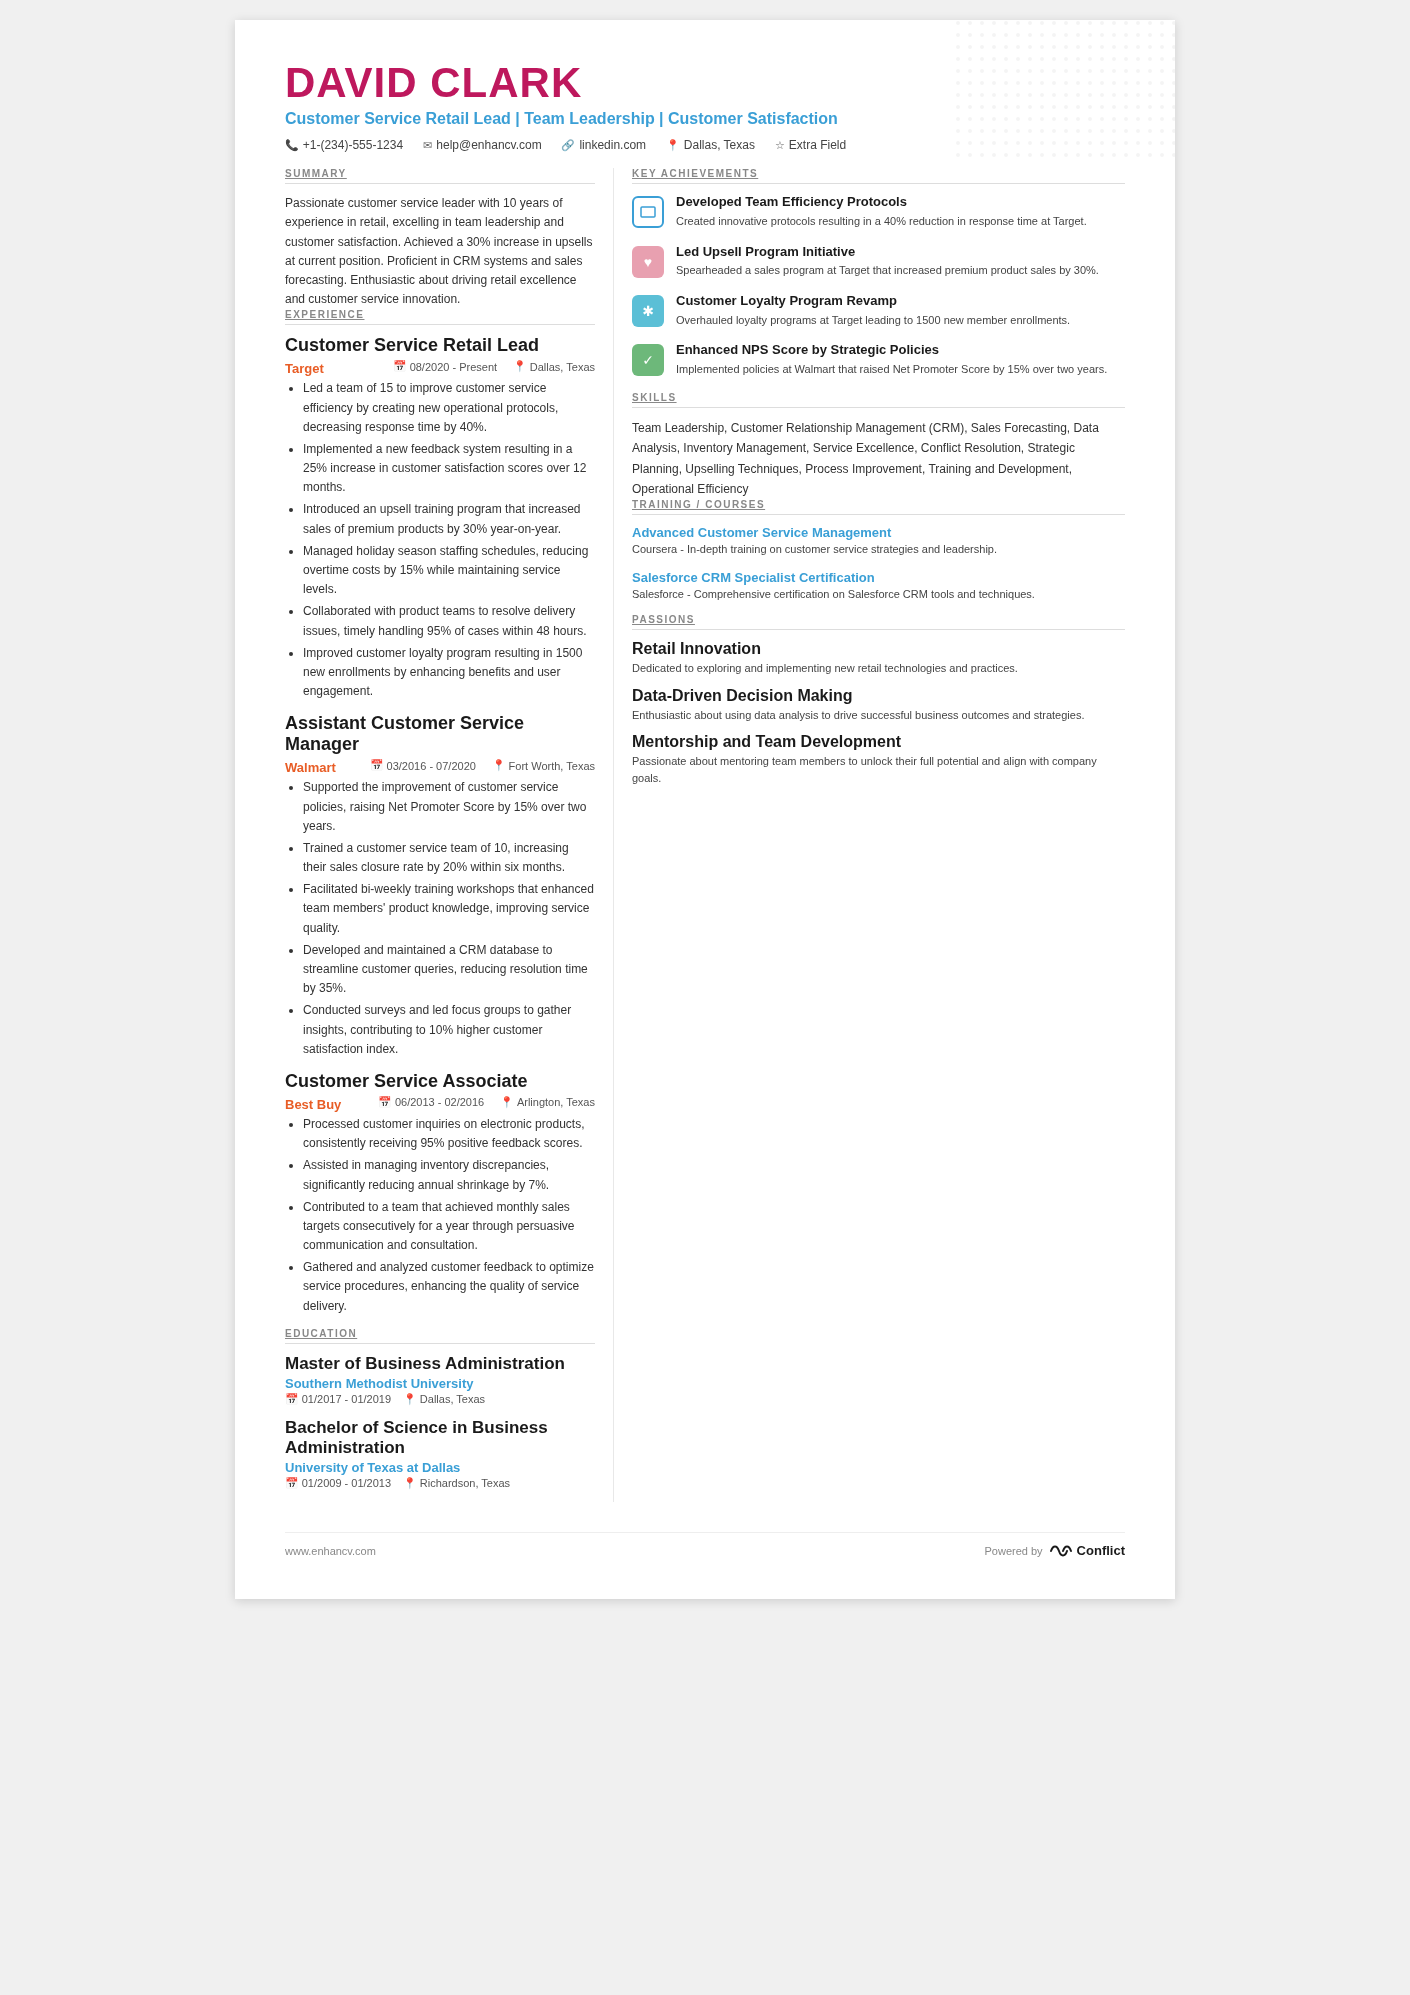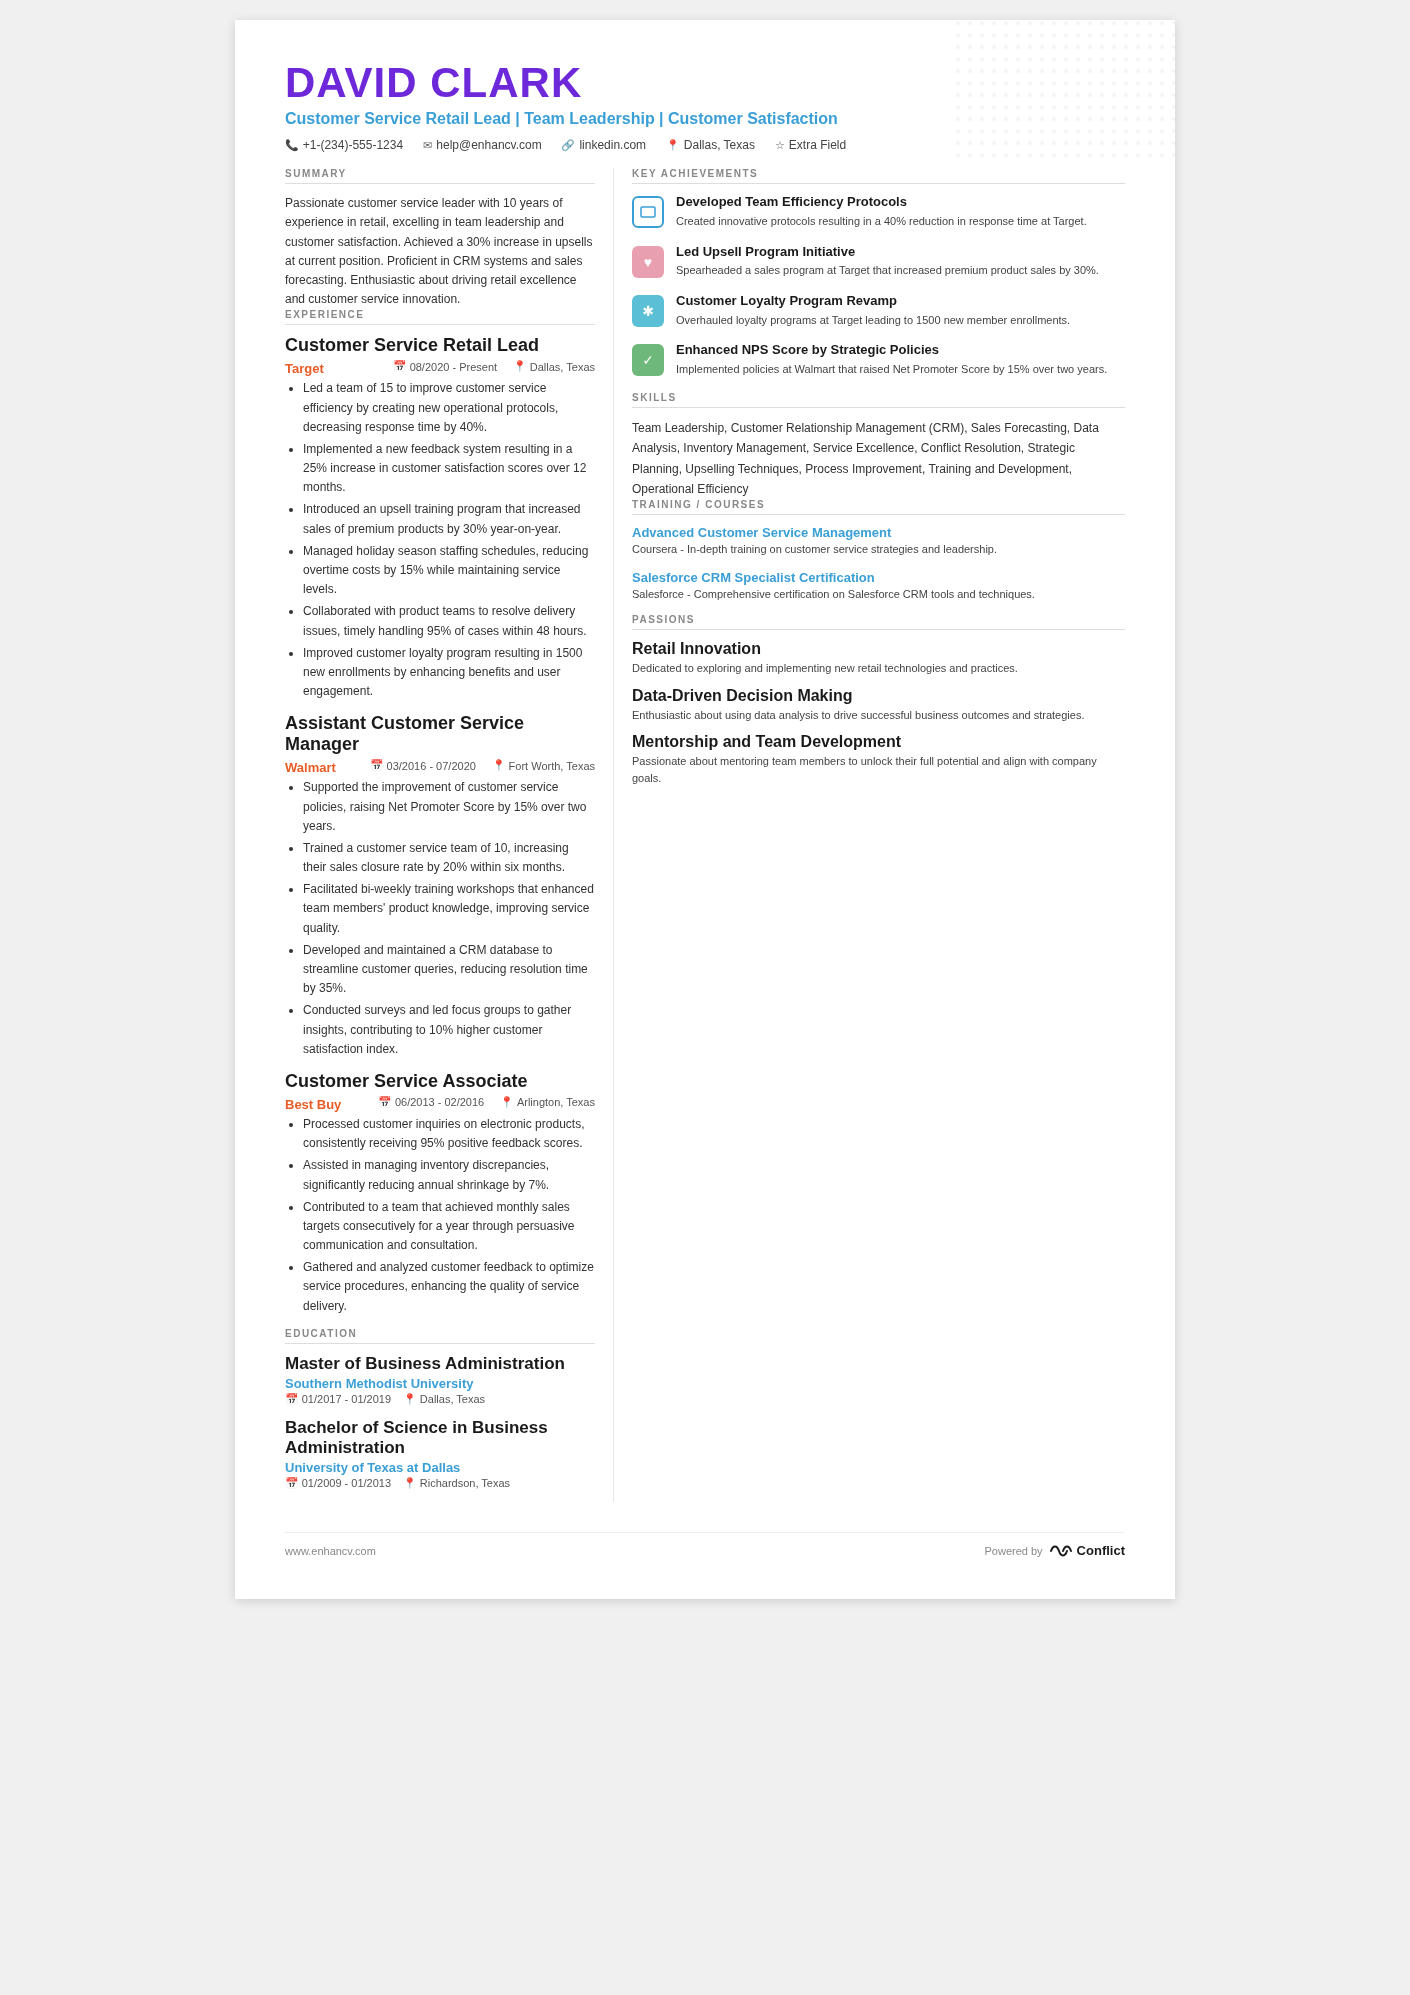--- a/index.html
+++ b/index.html
@@ -17,21 +17,21 @@
       padding: 40px 50px 40px 50px;
       position: relative;
       box-shadow: 0 2px 10px rgba(0,0,0,0.15);
     }
     .header-section {
       margin-bottom: 16px;
     }
     .name {
       font-size: 42px;
       font-weight: 900;
-      color: #6d28d9;
+      color: #be185d;
       letter-spacing: 1px;
       line-height: 1.1;
     }
     .title-line {
       font-size: 16px;
       color: #3a9fd6;
       font-weight: 600;
       margin-top: 4px;
       margin-bottom: 10px;
     }
@@ -58,20 +58,21 @@
       color: #888;
       letter-spacing: 1.5px;
       text-transform: uppercase;
       border-bottom: 1px solid #ddd;
       padding-bottom: 4px;
       margin-bottom: 10px;
       margin-top: 20px;
     }
     .section-label:first-child {
       margin-top: 0;
+      text-decoration: underline;
     }
     .summary-text {
       font-size: 12px;
       color: #333;
       line-height: 1.6;
     }
     .job-title {
       font-size: 18px;
       font-weight: 700;
       color: #1a1a1a;

